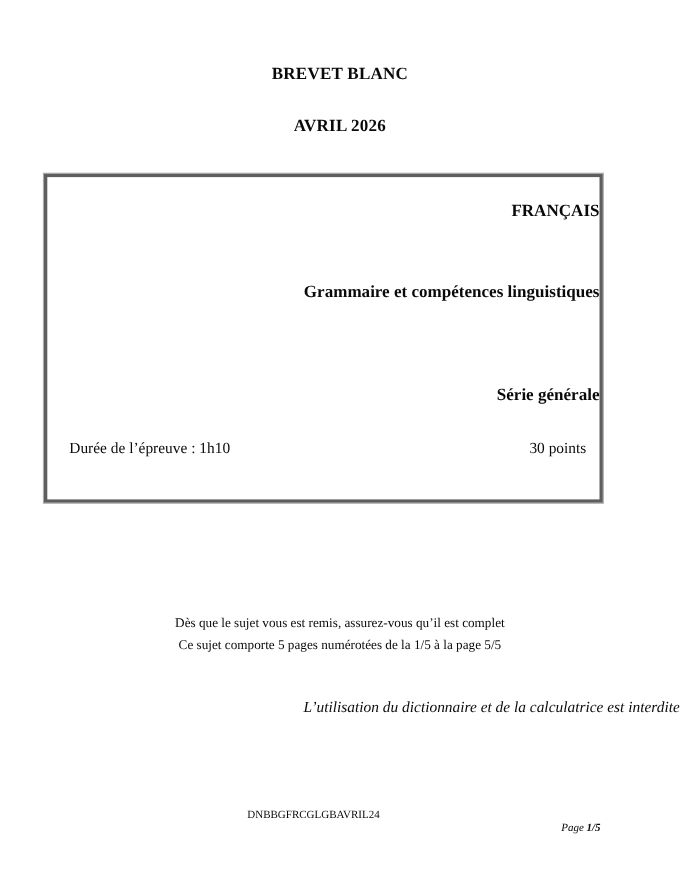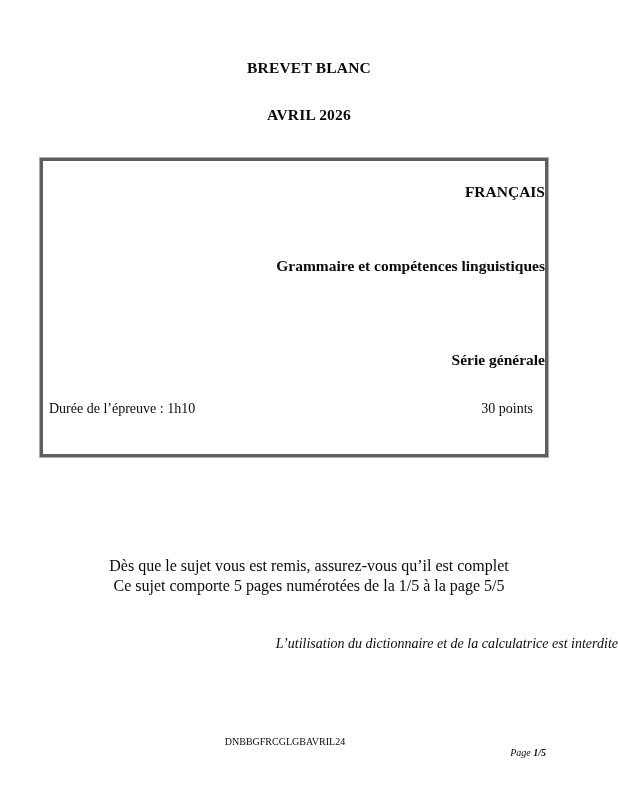--- a/index.html
+++ b/index.html
@@ -42,32 +42,32 @@
     font-size: 15.5px;
     font-weight: bold;
   }
   .duration-row {
     position: absolute;
     left: 0;
     top: 240px;
     width: 100%;
     display: flex;
     justify-content: space-between;
-    padding-left: 6px;
+    padding-left: 20px;
     padding-right: 12px;
     font-size: 14px;
     font-weight: normal;
   }
   .notice-block {
     position: absolute;
     left: 0;
     top: 556px;
     width: 100%;
     text-align: center;
-    font-size: 16px;
+    font-size: 12px;
     line-height: 20px;
   }
   .restriction-line {
     position: absolute;
     left: 0;
     top: 636px;
     width: 100%;
     text-align: right;
     font-size: 14px;
     font-style: italic;

